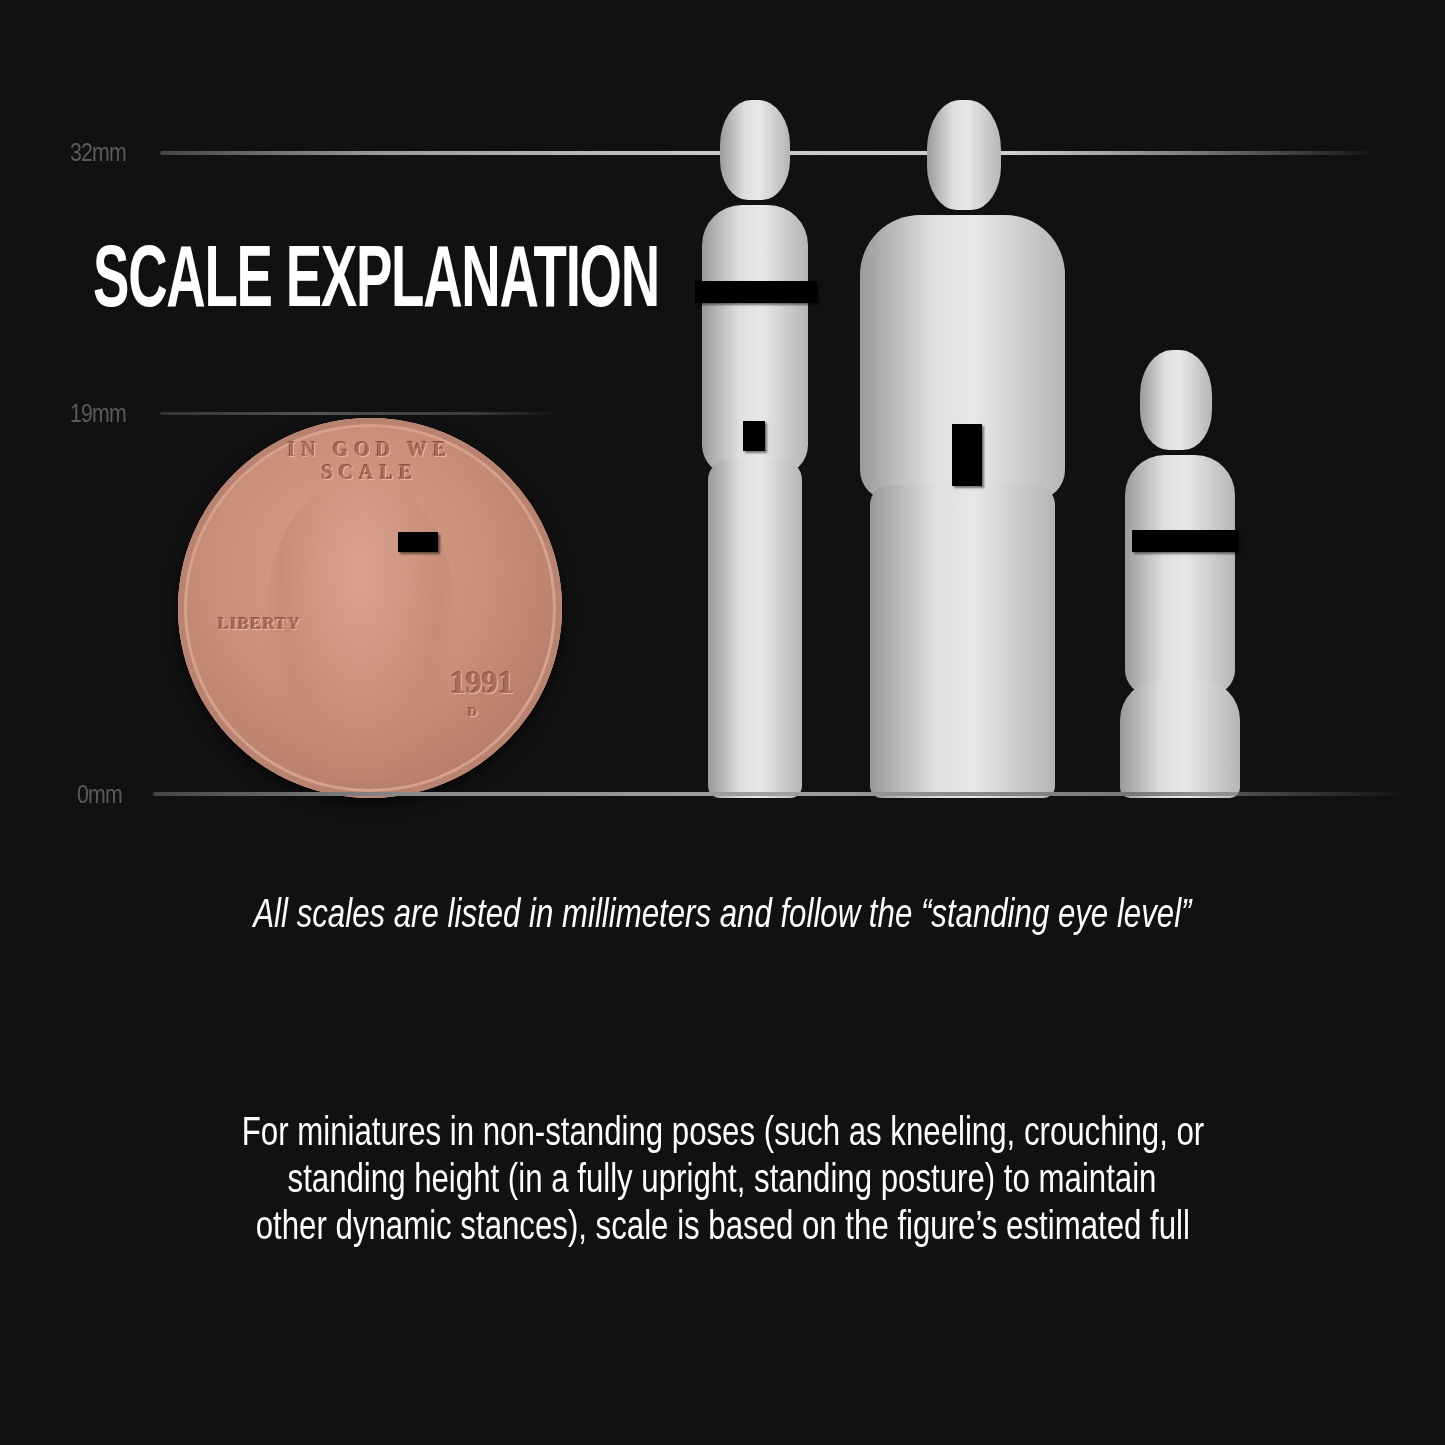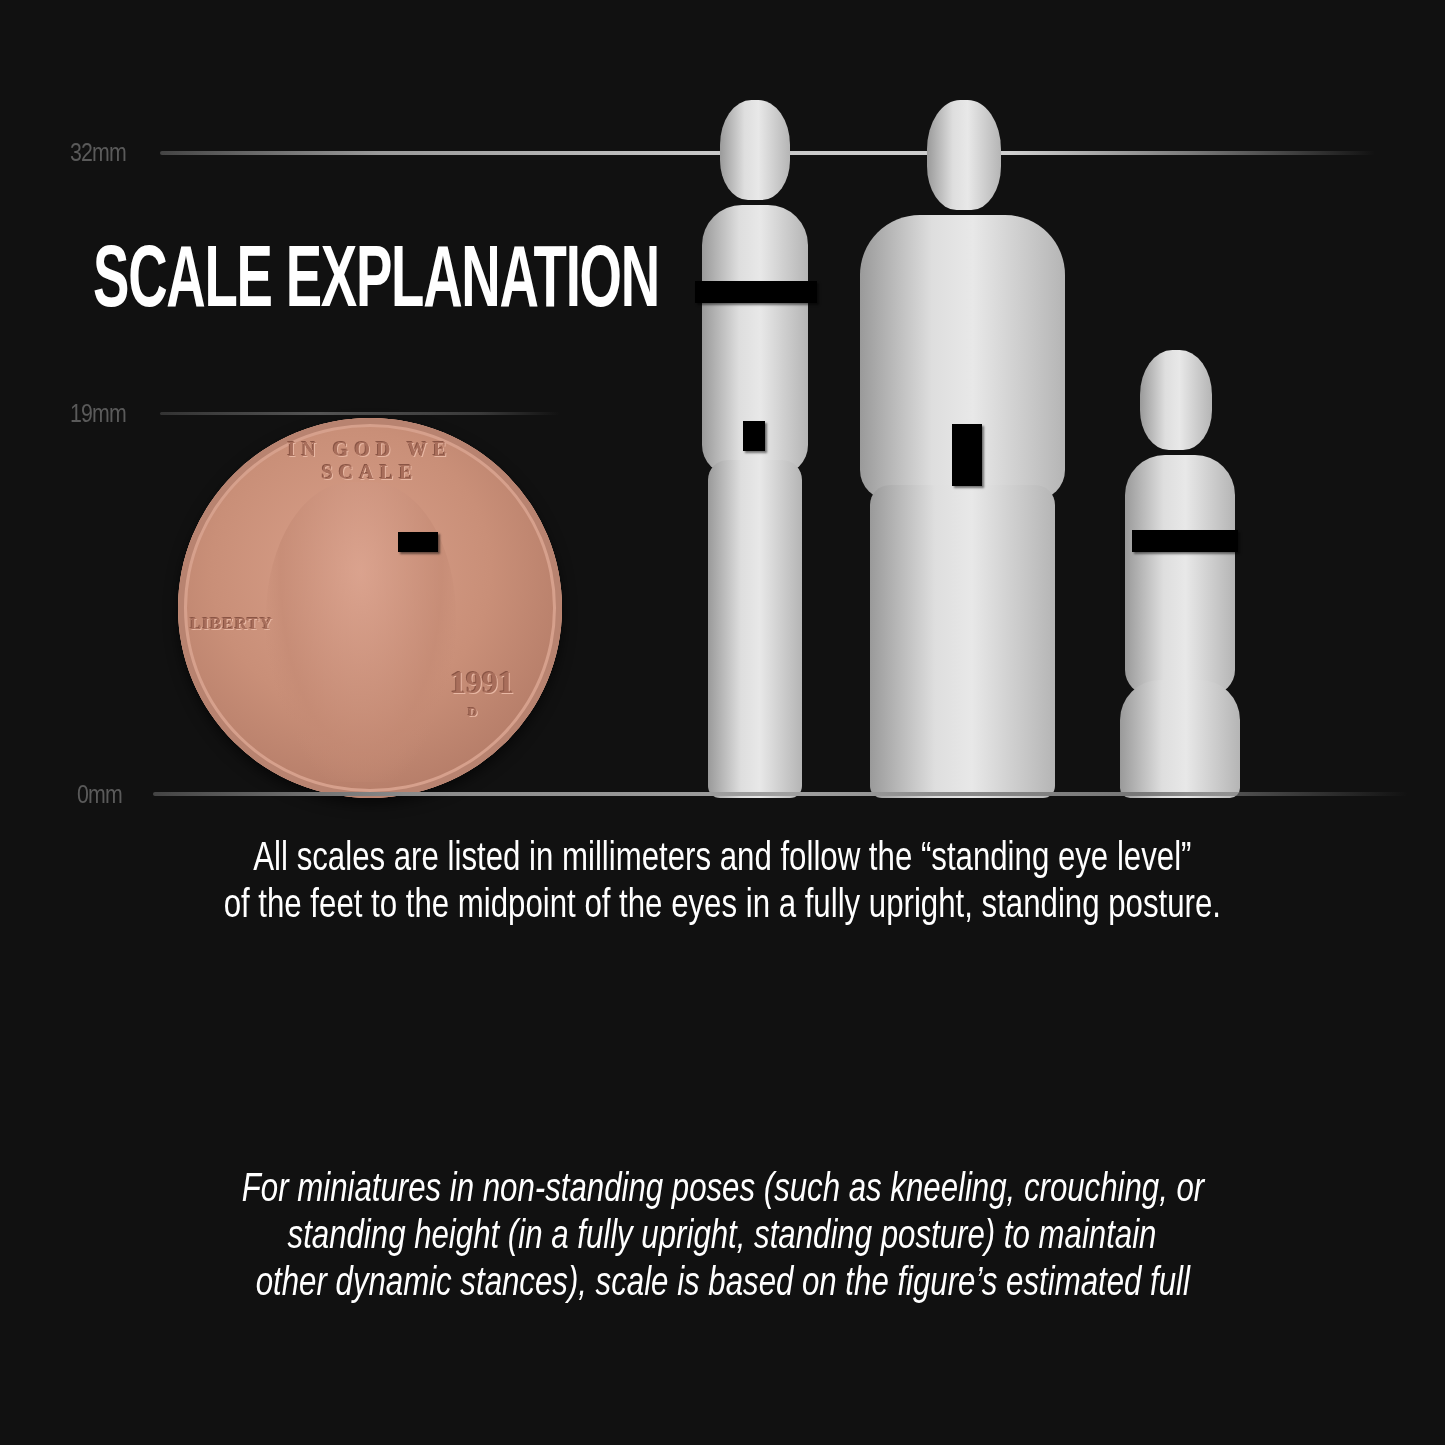--- a/index.html
+++ b/index.html
@@ -55,21 +55,21 @@
       box-shadow: inset 0 0 0 6px #b88370, inset 0 0 0 9px #d6a08c, 0 6px 14px rgba(0,0,0,0.6);
     }
     .penny-text {
       position: absolute;
       color: #a86e5b;
       font-family: "Liberation Serif", serif;
       font-weight: bold;
       text-shadow: 1px 1px 0 #e8b8a4, -1px -1px 0 #8a5545;
     }
     .penny-motto { left: 60px; top: 20px; width: 264px; text-align: center; font-size: 20px; letter-spacing: 6px; }
-    .penny-liberty { left: 12px; top: 196px; font-size: 17px; letter-spacing: 1px; }
+    .penny-liberty { left: 40px; top: 196px; font-size: 17px; letter-spacing: 1px; }
     .penny-year { left: 272px; top: 246px; font-size: 32px; text-align: center; }
     .penny-mint { left: 290px; top: 286px; font-size: 13px; }
     .penny-bust {
       position: absolute;
       left: 88px; top: 64px;
       width: 190px; height: 300px;
       background: radial-gradient(ellipse at 50% 30%, #dba490 0%, #c48a74 60%, rgba(196,138,116,0) 75%);
       border-radius: 45% 45% 10% 10%;
       opacity: 0.7;
     }
@@ -91,22 +91,22 @@
     .body-text {
       position: absolute;
       left: 0; width: 1445px;
       text-align: center;
       color: #ffffff;
       font-family: "Liberation Sans Narrow", "Liberation Sans", sans-serif;
       font-size: 40px;
       line-height: 47px;
     }
     .body-text span { display: inline-block; transform: scaleX(0.78); transform-origin: center; white-space: nowrap; }
-    #para-1 { top: 833px; }
-    #para-2 { top: 1164px; font-style: italic; }
+    #para-1 { top: 890px; font-style: italic; }
+    #para-2 { top: 1108px; }
   </style>
 </head>
 <body>
 
 <div class="scale-label" style="left:70px; top:137px;">32mm</div>
 <div class="scale-line" id="line-32"></div>
 
 <div class="scale-label" style="left:70px; top:398px;">19mm</div>
 <div class="scale-line" id="line-19"></div>
 
@@ -142,20 +142,19 @@
   <div class="fig-part" style="left:30px; top:0; width:72px; height:100px; border-radius:45% 45% 40% 40%;"></div>
   <div class="fig-part" style="left:15px; top:105px; width:110px; height:240px; border-radius:40px 40px 25px 25px;"></div>
   <div class="fig-part" style="left:10px; top:330px; width:120px; height:118px; border-radius:40px 40px 10px 10px;"></div>
   <div class="censor" style="left:22px; top:180px; width:106px; height:22px;"></div>
 </div>
 
 <div class="scale-line" id="line-0"></div>
 
 <div class="body-text" id="para-1">
   <div><span>All scales are listed in millimeters and follow the “standing eye level”</span></div>
-  <div><span>of the feet to the midpoint of the eyes in a fully upright, standing posture.</span></div>
 </div>
 
 <div class="body-text" id="para-2">
   <div><span>For miniatures in non-standing poses (such as kneeling, crouching, or</span></div>
   <div><span>standing height (in a fully upright, standing posture) to maintain</span></div>
   <div><span>other dynamic stances), scale is based on the figure’s estimated full</span></div>
 </div>
 
 </body></html>

